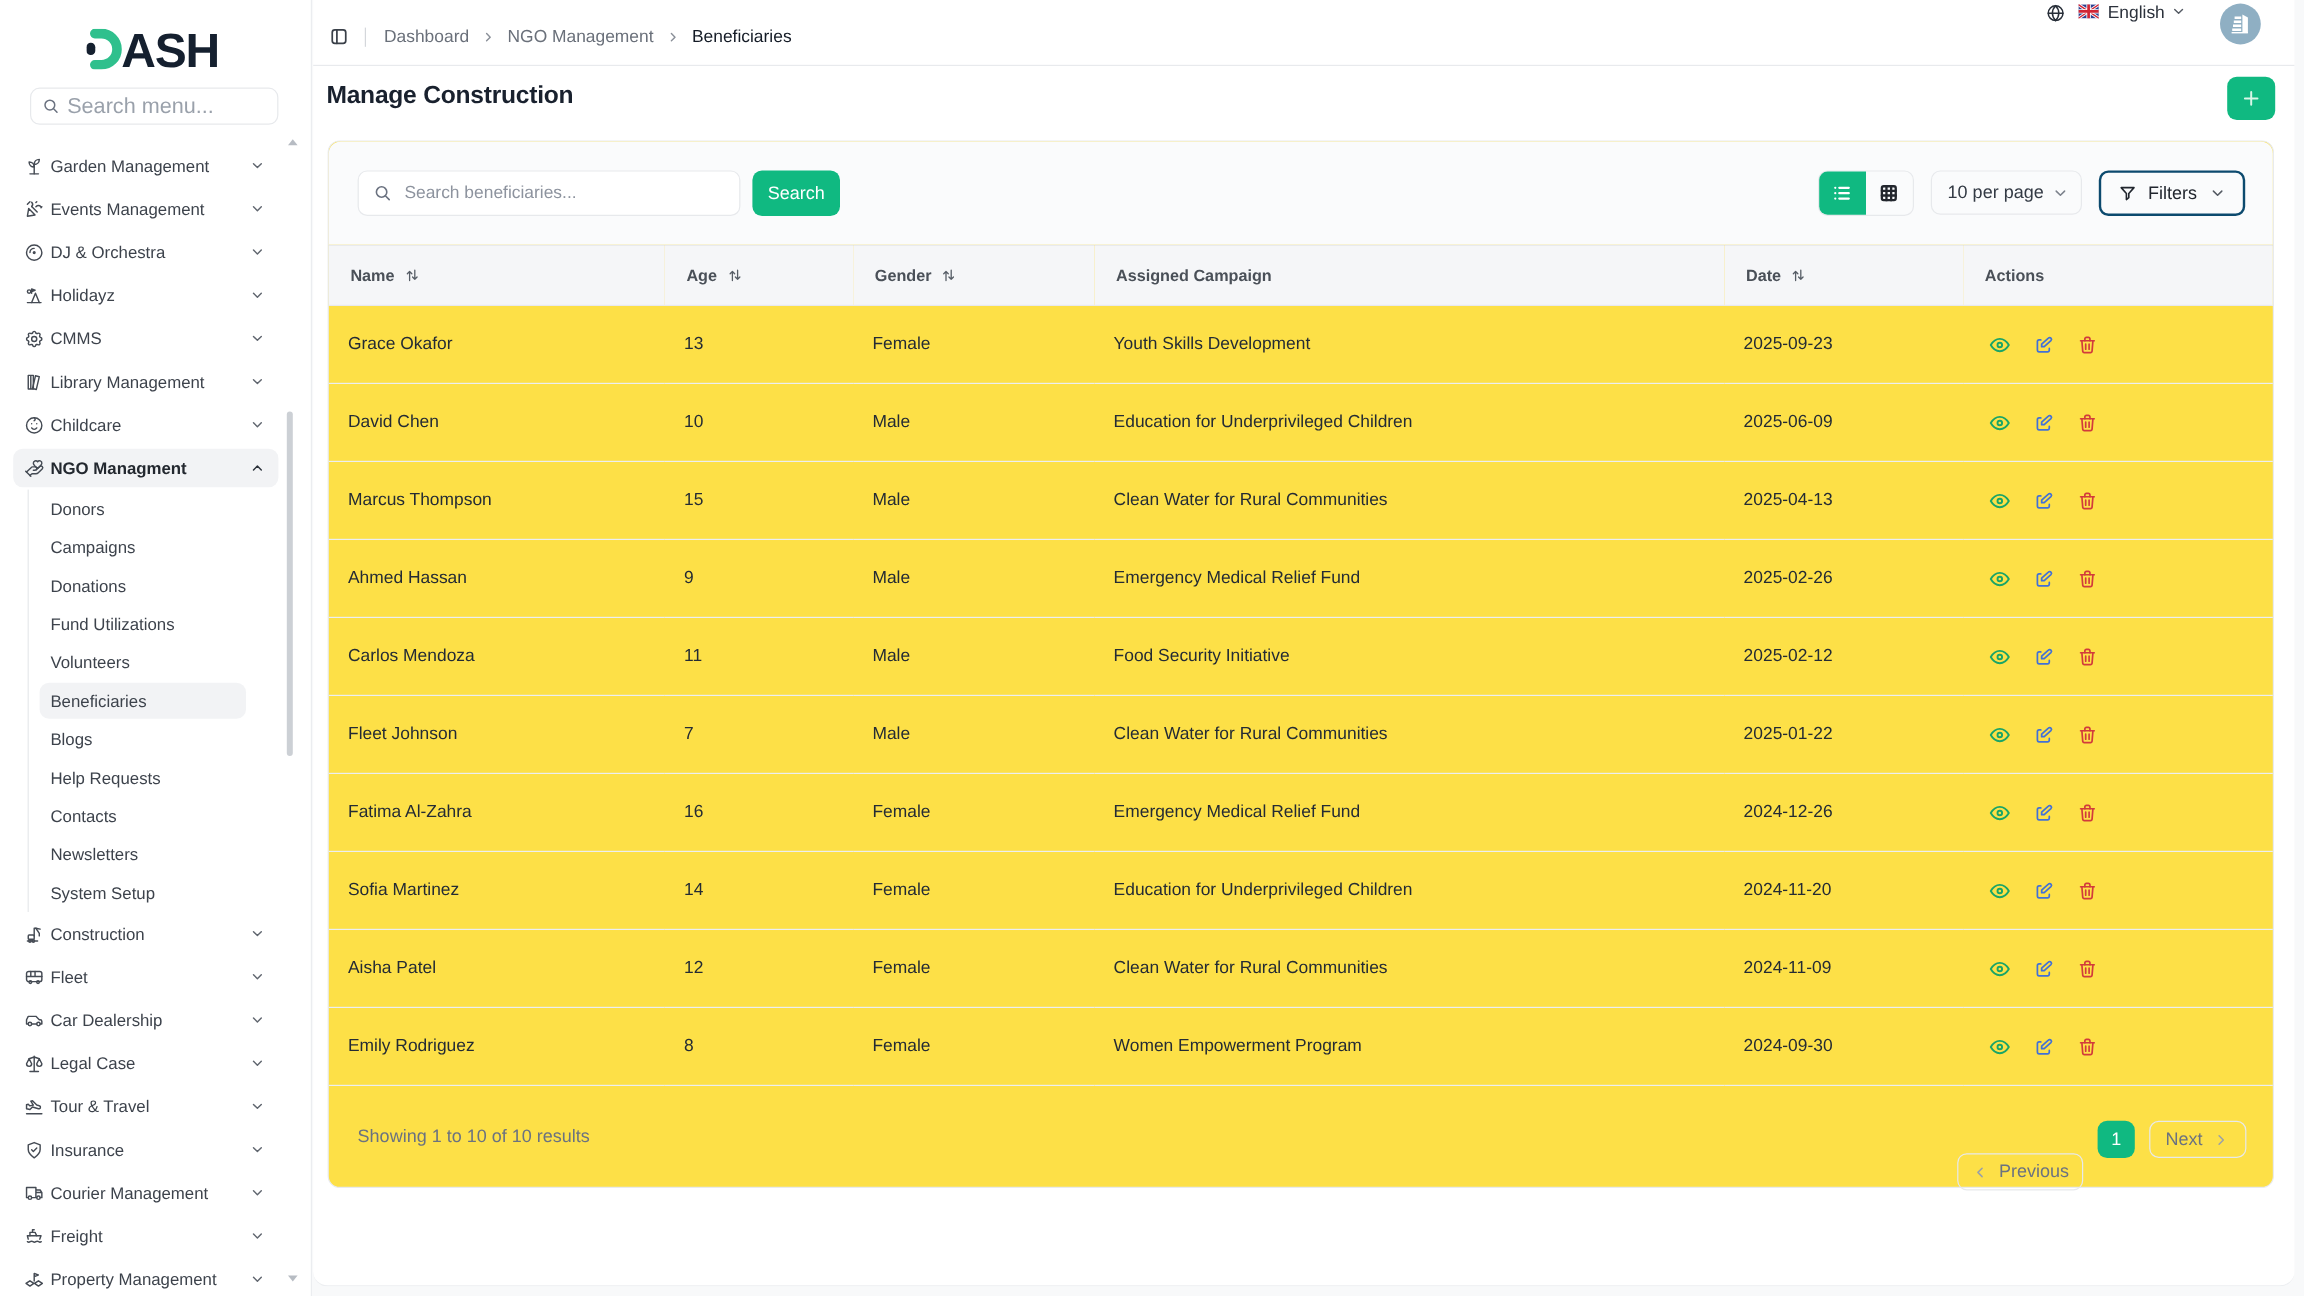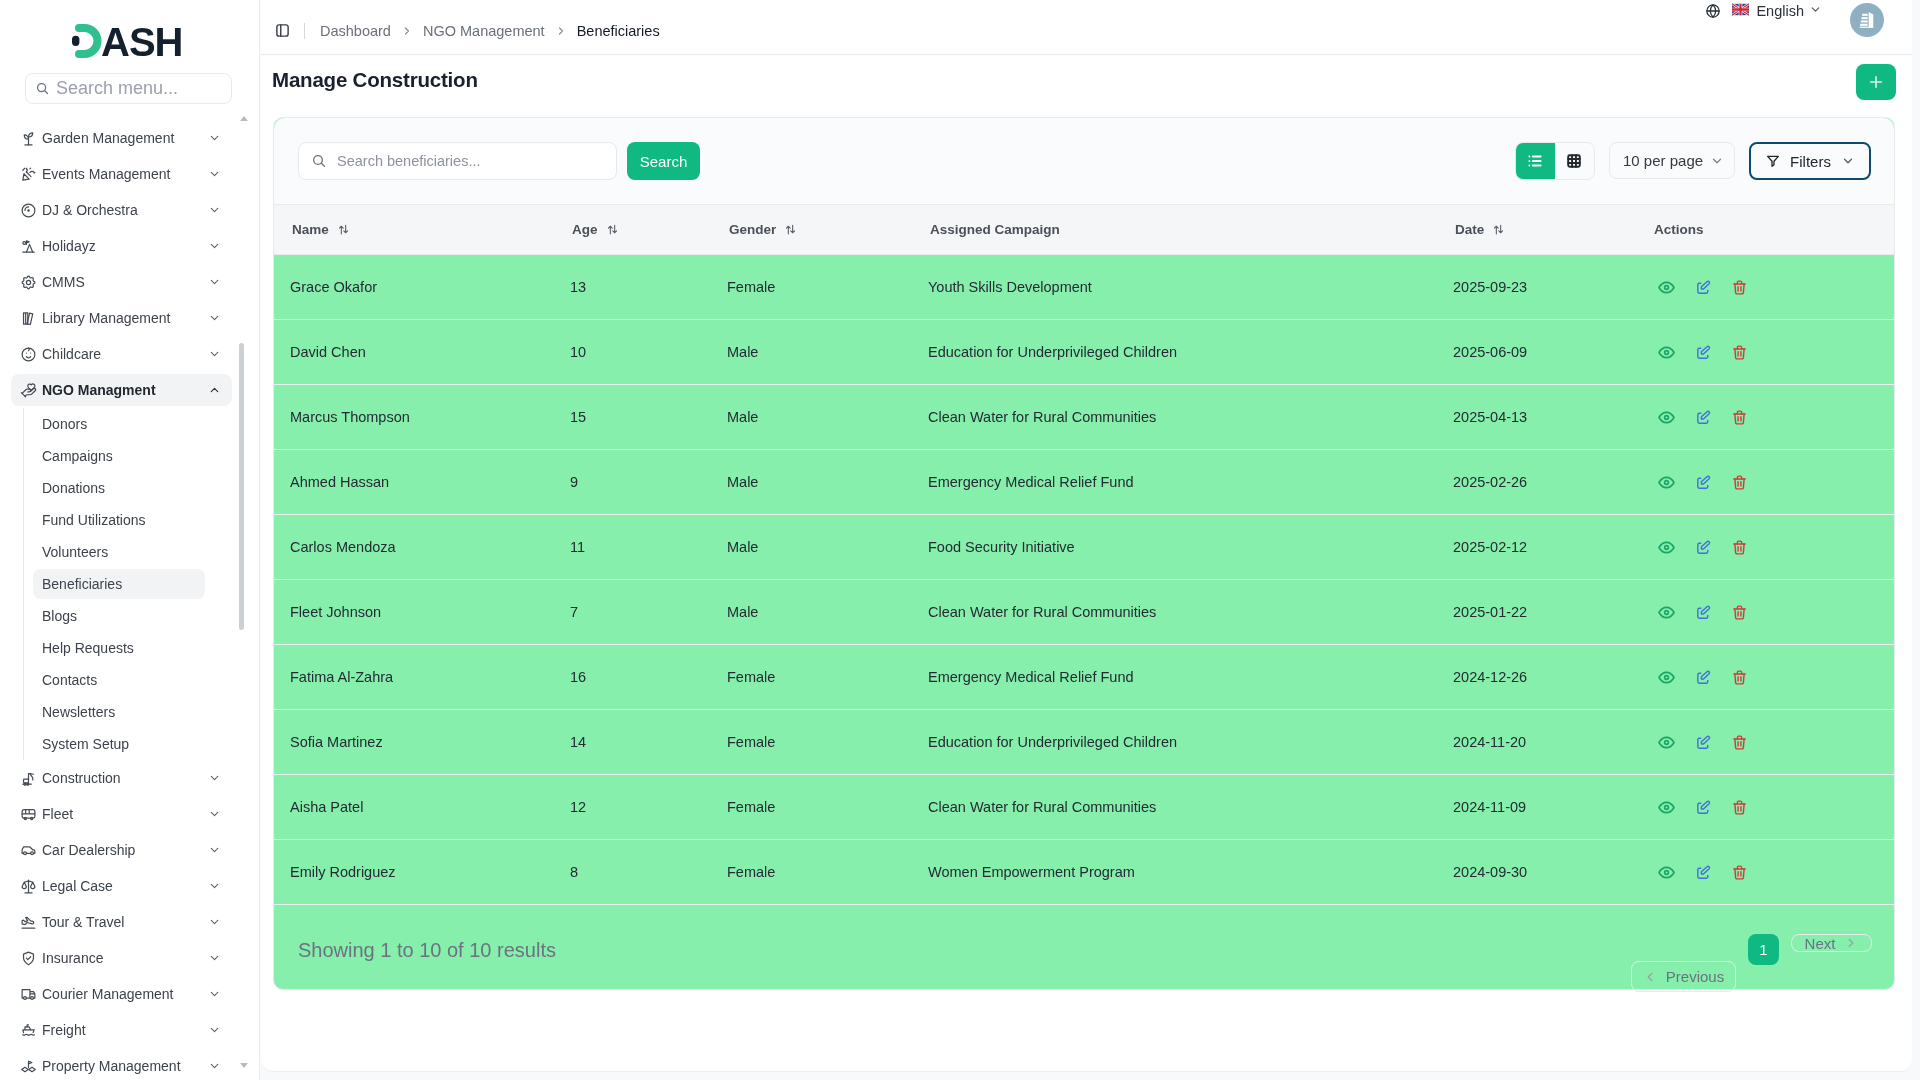--- a/index.html
+++ b/index.html
@@ -28,42 +28,42 @@
   .crumbs .sep { width:1px; height:16px; background:#d4d7db; margin:0 15px 0 14px; }
   .crumbs .gt { margin:0 13px; color:#8b9099; }
   .crumbs .cur { color:#141b26; }
   .top-right { position:absolute; right:28px; top:3px; height:55px; display:flex; align-items:flex-start; }
   .lang { display:flex; align-items:center; font-size:14.5px; color:#2b313b; }
   .avatar { width:34px; height:34px; border-radius:50%; background:#8fafc3; margin-left:28px; display:flex; align-items:center; justify-content:center; }
 
   .pagehead { position:absolute; left:11px; top:68px; font-size:20.5px; font-weight:bold; color:#19212e; letter-spacing:-0.2px; }
   .addbtn { position:absolute; left:1595px; top:64px; width:40px; height:36px; background:#10b981; border-radius:8px; color:#fff; display:flex; align-items:center; justify-content:center; }
 
-  .card { position:absolute; left:12px; top:117px; width:1622px; height:873px; background:#86efac; border:1px solid #e8eaee; border-radius:10px; }
+  .card { position:absolute; left:12px; top:117px; width:1622px; height:873px; background:#fde047; border:1px solid #e8eaee; border-radius:10px; }
   .toolbar { position:absolute; left:0; top:0; width:100%; height:86px; background:#fafbfc; border-radius:10px 10px 0 0; }
   .tb-search { position:absolute; left:24px; top:24px; width:319px; height:38px; border:1px solid #e7e9ec; border-radius:8px; display:flex; align-items:center; padding-left:12px; background:#fff; }
   .tb-search .ph { color:#8d939e; font-size:14.5px; margin-left:10px; }
   .btn-search { position:absolute; left:353px; top:24px; width:73px; height:38px; background:#10b981; border-radius:8px; color:#fff; font-size:15px; display:flex; align-items:center; justify-content:center; }
   .toggle { position:absolute; left:1241px; top:24px; width:80px; height:38px; border:1px solid #e7e9ec; border-radius:8px; display:flex; overflow:hidden; }
   .toggle .t1 { width:40px; height:38px; background:#10b981; display:flex; align-items:center; justify-content:center; margin:-1px 0 0 -1px; border-radius:8px 0 0 8px; }
   .toggle .t2 { width:40px; height:38px; display:flex; align-items:center; justify-content:center; margin-top:-1px; }
   .perpage { position:absolute; left:1335px; top:24px; width:126px; height:37px; border:1px solid #e7e9ec; border-radius:8px; display:flex; align-items:center; padding:0 10px 0 13px; font-size:15px; color:#333a44; }
   .filters { position:absolute; left:1475px; top:24px; width:122px; height:38px; border:2px solid #0c4a6e; border-radius:8px; display:flex; align-items:center; justify-content:center; font-size:15px; color:#21262e; }
 
   table { position:absolute; left:0; top:86px; width:1620px; border-collapse:collapse; table-layout:fixed; }
   th { background:#f5f6f8; border-top:1px solid #e8eaed; border-bottom:1px solid #e8eaed; height:50px; text-align:left; padding-left:18px; font-size:13.5px; color:#4a5058; }
   td { height:65px; border-bottom:1px solid #eceef1; padding-left:16px; font-size:14.5px; color:#242b34; font-weight:normal; }
   th .hwrap { display:flex; align-items:center; gap:8px; font-weight:bold; }
   .acts { display:flex; align-items:center; gap:19px; margin-left:5px; }
 
   .foot { position:absolute; left:0; top:787px; width:100%; height:85px; }
-  .showing { position:absolute; left:24px; top:34px; font-size:20px; color:#6b7280; }
+  .showing { position:absolute; left:24px; top:34px; font-size:15px; color:#6b7280; }
   .pg-prev { position:absolute; left:1357px; top:29px; width:105px; height:31px; border:1px solid #e7e9ec; border-radius:8px; display:flex; align-items:center; justify-content:center; gap:9px; font-size:15px; color:#6b7280;margin-top:27px; }
   .pg-one { position:absolute; left:1474px; top:29px; width:31px; height:31px; background:#10b981; border-radius:8px; color:#fff; font-size:15px; display:flex; align-items:center; justify-content:center; }
-  .pg-next { position:absolute; left:1517px; top:29px; width:81px; height:18px; border:1px solid #e7e9ec; border-radius:8px; display:flex; align-items:center; justify-content:center; gap:9px; font-size:15px; color:#6b7280; }
+  .pg-next { position:absolute; left:1517px; top:29px; width:81px; height:31px; border:1px solid #e7e9ec; border-radius:8px; display:flex; align-items:center; justify-content:center; gap:9px; font-size:15px; color:#6b7280; }
 </style>
 </head>
 <body>
 
 <div class="main">
   <div class="topbar">
     <div class="crumbs">
       <svg width="15" height="15" viewBox="0 0 24 24" fill="none" stroke="#3a4049" stroke-width="2.3" stroke-linecap="round" stroke-linejoin="round">
           <rect x="3" y="3" width="18" height="18" rx="3.5"></rect>
           <line x1="9.2" y1="3" x2="9.2" y2="21"></line>

